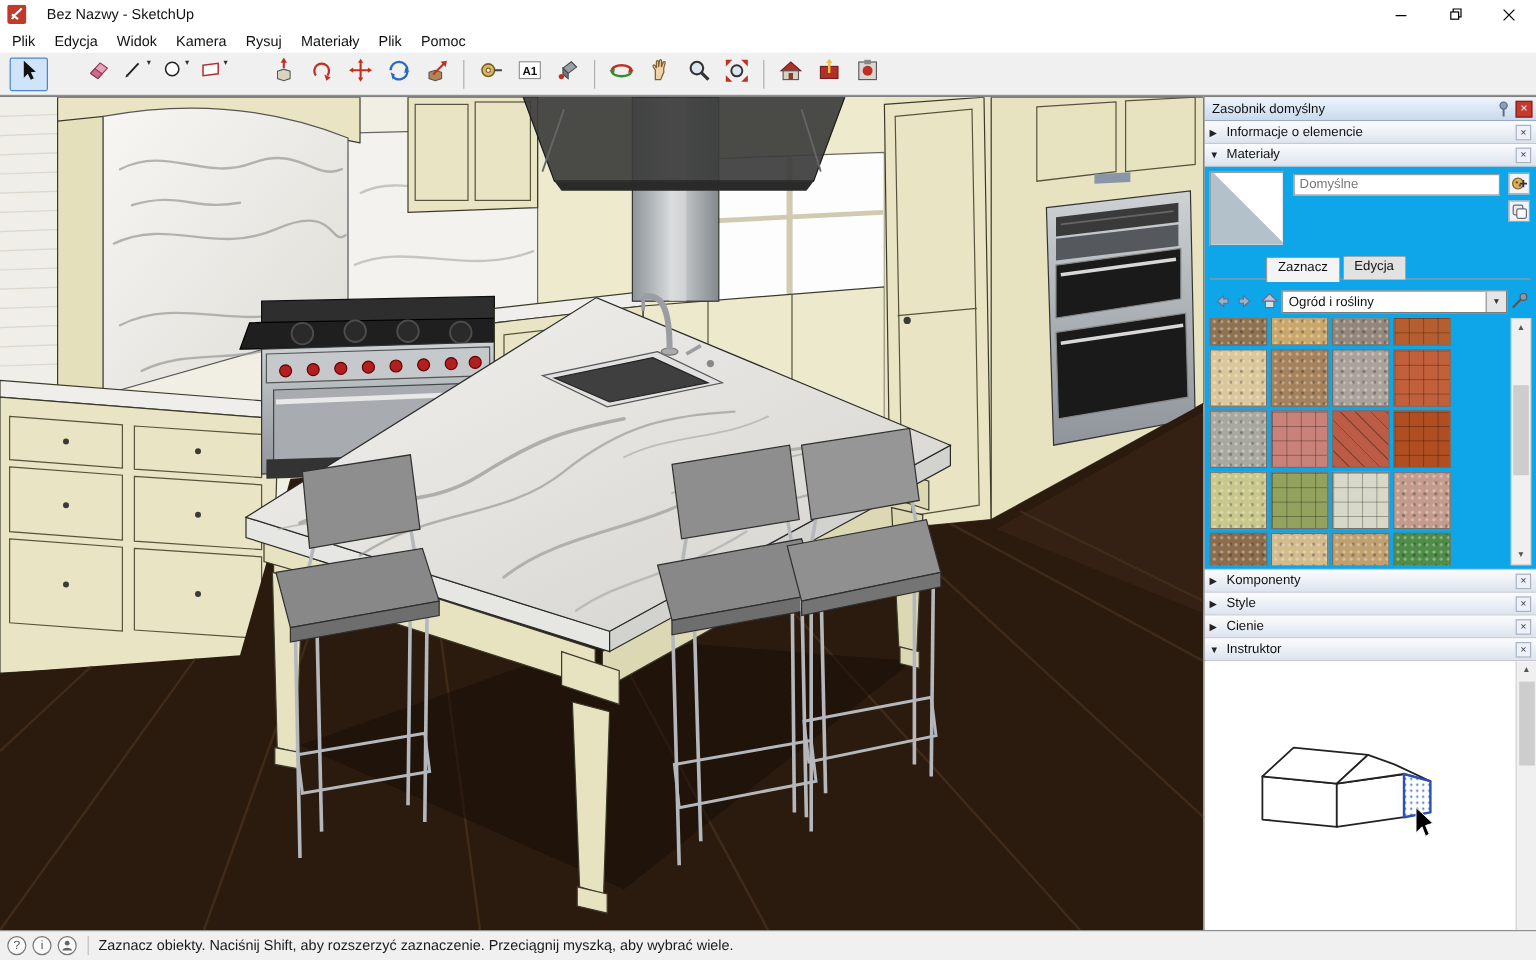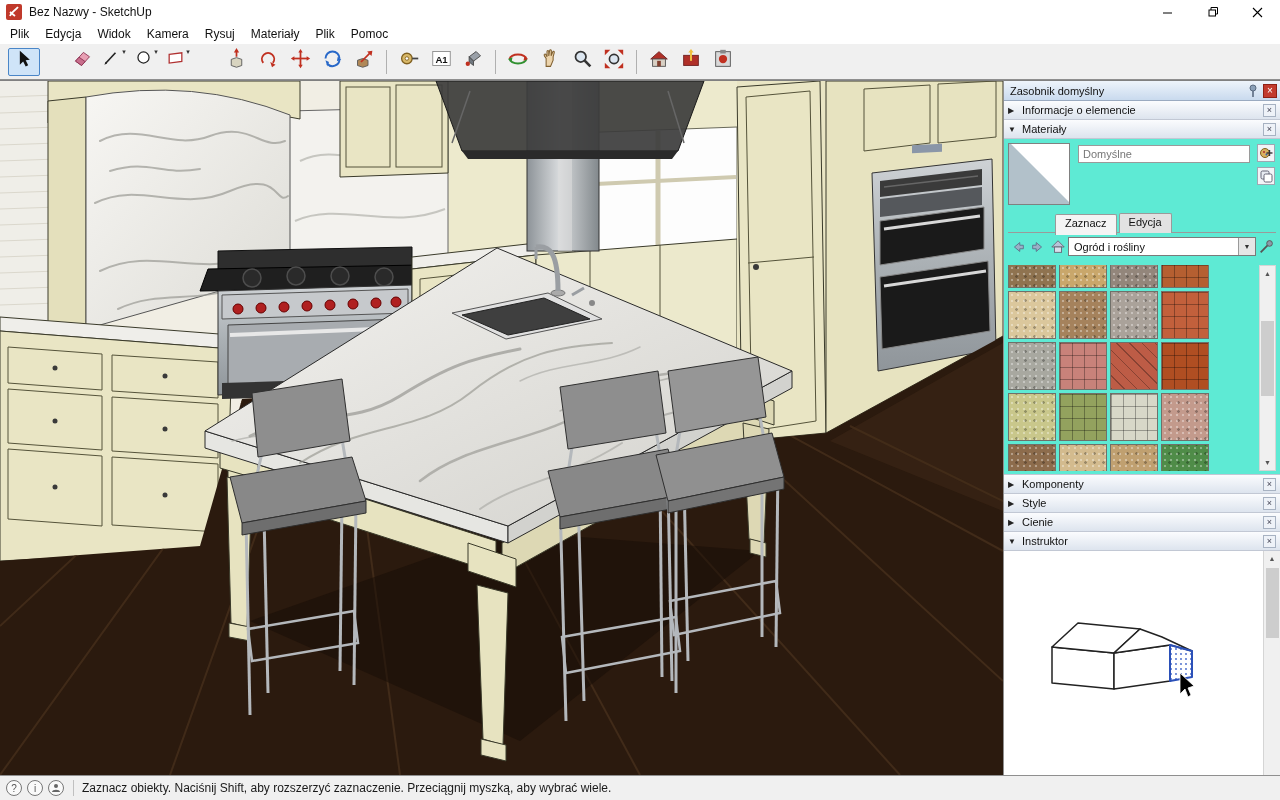--- a/index.html
+++ b/index.html
@@ -1,21 +1,21 @@
 <!DOCTYPE html>
 <html><head>
 <meta charset="utf-8">
 <style>
   * { box-sizing: border-box; margin: 0; padding: 0; }
   html,body { width:1280px; height:800px; overflow:hidden; background:#fff;
     font-family:"Liberation Sans","DejaVu Sans",sans-serif; font-size:12px; color:#111;
     -webkit-user-select:none; user-select:none; }
 
   
-  .titlebar { height:24px; background:#fff; display:flex; align-items:center; padding-left:6px; }
+  .titlebar { height:24px; background:#fff; display:flex; align-items:center; padding-left:6px;gap:10px; }
   .app-icon { width:16px; height:16px; flex:0 0 auto; }
   .title-text { margin-left:7px; font-size:12px; }
   .win-controls { margin-left:auto; display:flex; height:100%; }
   .win-btn { width:45px; height:100%; display:flex; align-items:center; justify-content:center; }
 
   
   .menubar { height:20px; background:#fff; display:flex; align-items:center; padding-left:2px; }
   .menu-item { padding:2px 8px; cursor:default; }
 
   
@@ -40,39 +40,39 @@
   .tray-header .t { flex:1; }
   .tray-close { width:14px; height:14px; background:#c23b2e; color:#fff; font-size:10px; line-height:12px;
     text-align:center; border:1px solid #8f2015; }
   .sectionbar { height:19px; flex:0 0 19px; background:linear-gradient(#fbfcfe,#dde4ee);
     border-bottom:1px solid #c2c8d4; display:flex; align-items:center; padding:0 4px; gap:5px; }
   .sectionbar .arr { font-size:8px; width:9px; color:#222; }
   .sectionbar .lbl { flex:1; }
   .sec-x { width:13px; height:13px; border:1px solid #a7b2c2; background:#eef2f8; color:#445;
     font-size:9px; line-height:11px; text-align:center; }
 
-  .materials-body { height:336px; flex:0 0 336px; background:#5eead4; padding:4px 4px 0 4px;
+  .materials-body { height:336px; flex:0 0 336px; background:#0ea5e9; padding:4px 4px 0 4px;
     display:flex; flex-direction:column; border-bottom:1px solid #c2c8d4; }
   .mat-top { display:flex; height:66px; }
   .mat-thumb { width:62px; height:62px; background:#fff; border:1px solid #808080; position:relative; overflow:hidden; }
   .mat-thumb .tri { position:absolute; left:0; bottom:0; width:0; height:0;
     border-left:62px solid #b2c1ca; border-top:62px solid transparent; }
   .mat-mid { flex:1; padding:2px 6px 0 8px; }
   .mat-name { width:100%; height:18px; border:1px solid #9a9a9a; background:#fff; color:#777;
     font-size:11px; padding:1px 4px; font-family:inherit; }
   .mat-btn-col { width:20px; display:flex; flex-direction:column; gap:5px; align-items:center; padding-top:1px; }
   .sq-btn { width:18px; height:18px; border:1px solid #9fa7b2; background:#f2f4f7;
     display:flex; align-items:center; justify-content:center; }
 
   .mat-tabs { display:flex; height:20px; margin-top:4px; border-bottom:1px solid #9a9a9a; padding-left:2px; }
   .tab { padding:2px 9px 0 9px; border:1px solid #9a9a9a; border-bottom:none; background:#e2e2e2;
     margin-right:2px; border-radius:2px 2px 0 0; font-size:11px; height:20px; }
   .tab.active { background:#f4f4f4; position:relative; top:1px; height:21px;margin-left:45px; }
 
-  .mat-nav { display:flex; align-items:flex-start; gap:0; height:24px; margin-top:4px; }
+  .mat-nav { display:flex; align-items:flex-end; gap:0; height:24px; margin-top:4px; }
   .nav-btn { width:20px; height:20px; display:flex; align-items:center; justify-content:center; }
   .category-dd { flex:1; height:19px; border:1px solid #7a7a7a; background:#fff;
     display:flex; align-items:center; padding-left:5px; }
   .category-dd .v { flex:1; }
   .dd-btn { width:17px; height:17px; background:#e6e6e6; border-left:1px solid #9a9a9a;
     font-size:7px; color:#333; display:flex; align-items:center; justify-content:center; }
 
   .swatch-area { position:relative; height:206px; margin-top:4px; }
   .swatch-grid { position:absolute; left:0; top:0; width:201px; height:206px; overflow:hidden;
     display:flex; flex-wrap:wrap; gap:3px; align-content:flex-start; padding-top:0; margin-top:0; }

